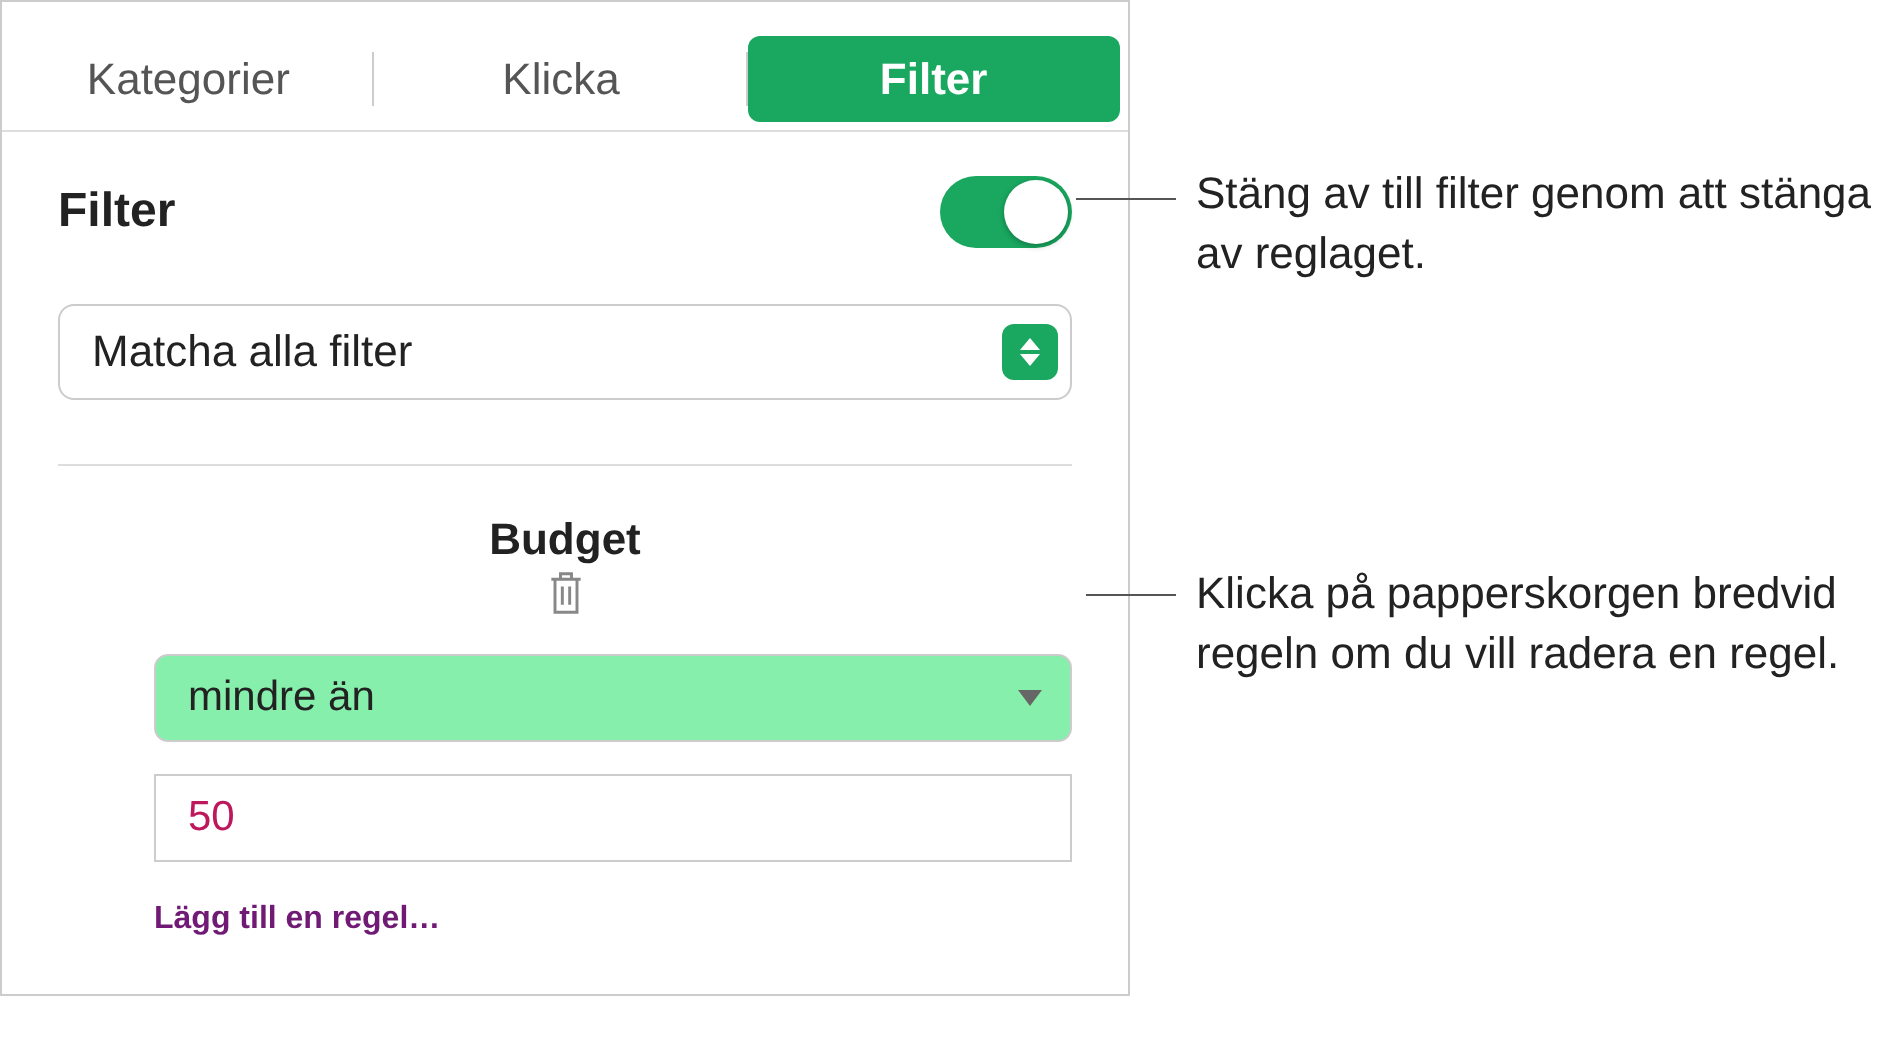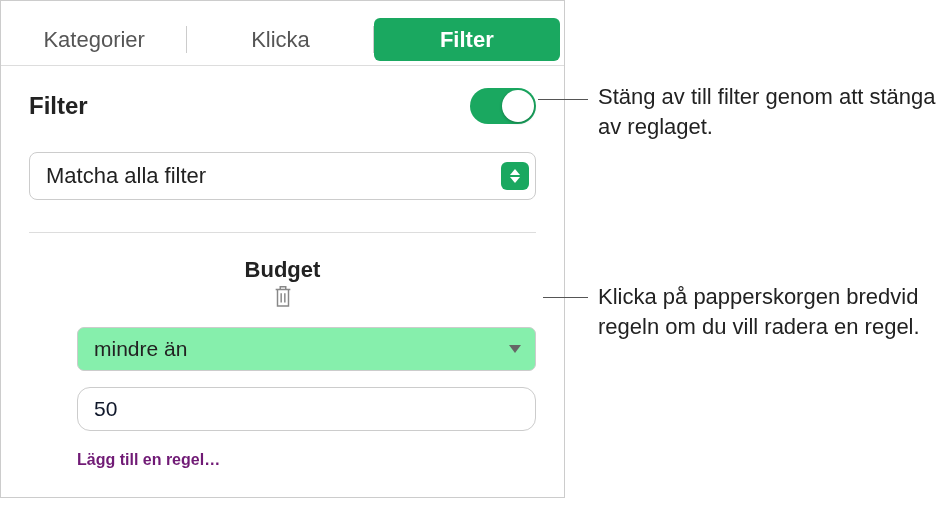--- a/index.html
+++ b/index.html
@@ -165,25 +165,25 @@
     .chevron-single {
       width: 0;
       height: 0;
       border-left: 6px solid transparent;
       border-right: 6px solid transparent;
       border-top: 8px solid #666;
     }
     .input-value {
       width: 100%;
       border: 1px solid #ccc;
-      border-radius: 13px;
+      border-radius: 0;
       height: 44px;
       padding: 0 16px;
       font-size: 21px;
-      color: #0f172a;
+      color: #be185d;
       margin-bottom: 20px;
       background: #fff;
     }
     .add-rule {
       font-size: 16px;
       font-weight: 600;
       color: #701a75;
       cursor: pointer;
     }
     .annotation {

